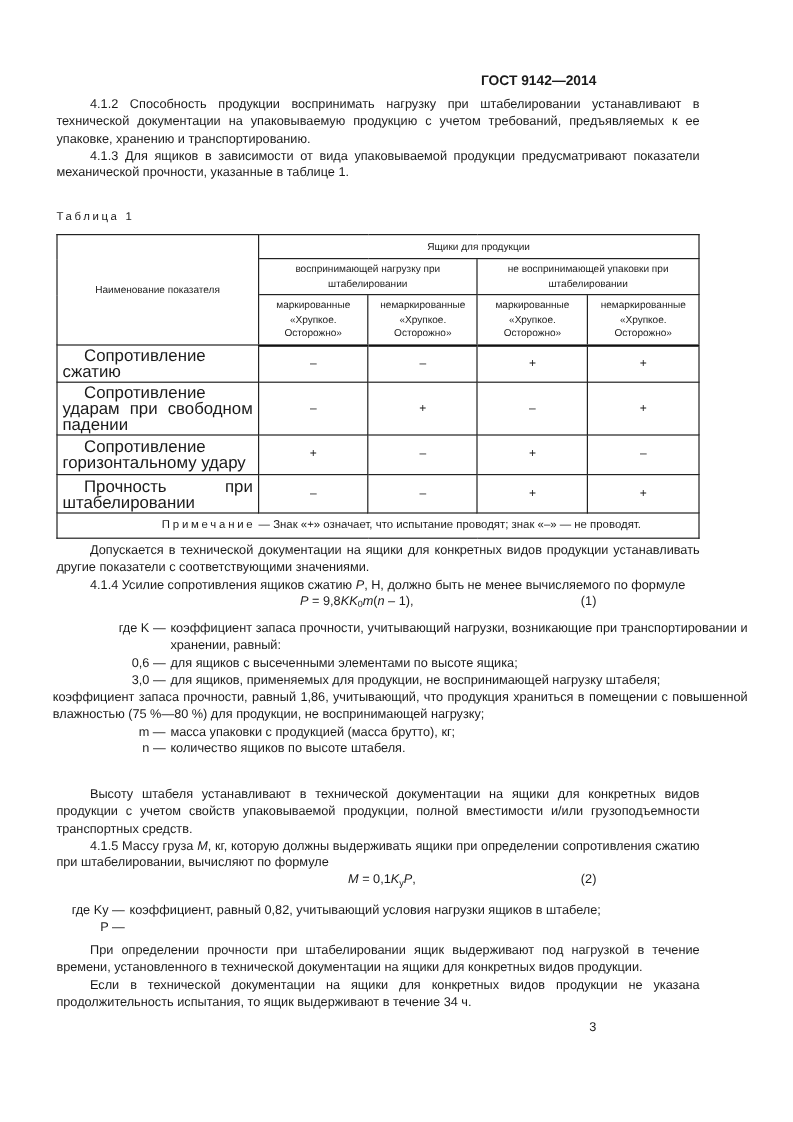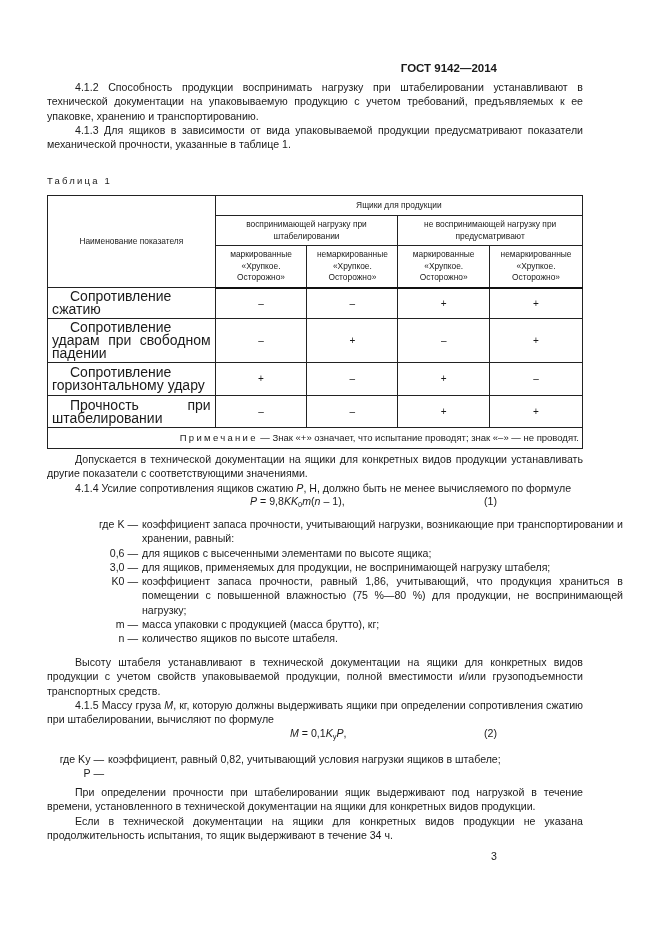--- a/index.html
+++ b/index.html
@@ -10,21 +10,21 @@
   .body { position: absolute; left: 47px; width: 536px; }
   p { margin: 0; line-height: 14.3px; text-align: justify; }
   .ind { text-indent: 28px; }
   .tbl-cap { position: absolute; left: 47px; top: 175px; font-size: 9.5px; letter-spacing: 2.2px; }
   table { position: absolute; left: 47px; top: 195px; width: 536px; border-collapse: collapse; font-size: 8.4px; }
   td { border: 1px solid #222; text-align: center; vertical-align: middle; padding: 0 3px; line-height: 11.5px; }
   td.name { text-align: justify; font-size: 14px; line-height: 13px; padding: 2px 4px; }
   td.name span.i { padding-left: 18px; }
   tr.thick td { border-bottom: 2.5px solid #111; }
   td.sym { font-size: 10px; }
-  td.note { text-align: right; font-size: 9.5px; padding-left: 42px; height: 20px; }
+  td.note { text-align: center; font-size: 9.5px; padding-left: 42px; height: 20px; }
   .sp { letter-spacing: 2.3px; }
   .formula { position: absolute; font-size: 10.6px; }
   .fnum { position: absolute; right: 78px; font-size: 10.6px; }
   i { font-style: italic; }
   sub { font-size: 7.5px; vertical-align: -2px; }
   .defs { position: absolute; left: 47px; width: 536px; }
   .defrow { display: flex; line-height: 14.3px; }
   .defk { width: 98px; flex: none; text-align: right; white-space: pre; }
   .defv { flex: 1; text-align: justify; padding-left: 4px; }
   .pnum { position: absolute; right: 78px; top: 850px; font-size: 10.6px; }
@@ -51,21 +51,21 @@
         <col style="width:92px">
         <col style="width:93px">
     </colgroup>
     <tbody>
         <tr style="height:20px">
       <td rowspan="3">Наименование показателя</td>
       <td colspan="4">Ящики для продукции</td>
     </tr>
     <tr style="height:30px">
       <td colspan="2">воспринимающей нагрузку при штабелировании</td>
-      <td colspan="2">не воспринимающей нагрузку при предусматривают</td>
+      <td colspan="2">не воспринимающей упаковки при штабелировании</td>
     </tr>
     <tr class="thick" style="height:42px">
       <td>маркированные «Хрупкое. Осторожно»</td>
       <td>немаркированные «Хрупкое. Осторожно»</td>
       <td>маркированные «Хрупкое. Осторожно»</td>
       <td>немаркированные «Хрупкое. Осторожно»</td>
     </tr>
     <tr style="height:20px">
       <td class="name"><span class="i">Сопротивление сжатию</span></td>
       <td class="sym">–</td>
@@ -115,21 +115,20 @@
       </div>
     <div class="defrow">
         <span class="defk">0,6 —</span>
         <span class="defv">для ящиков с высеченными элементами по высоте ящика;</span>
       </div>
     <div class="defrow">
         <span class="defk">3,0 —</span>
         <span class="defv">для ящиков, применяемых для продукции, не воспринимающей нагрузку штабеля;</span>
       </div>
     <div class="defrow">
-        <span class="defk">K0 —</span>
         <span class="defv">коэффициент запаса прочности, равный 1,86, учитывающий, что продукция храниться в помещении с повышенной влажностью (75 %—80 %) для продукции, не воспринимающей нагрузку;</span>
       </div>
     <div class="defrow">
         <span class="defk">m —</span>
         <span class="defv">масса упаковки с продукцией (масса брутто), кг;</span>
       </div>
     <div class="defrow">
         <span class="defk">n —</span>
         <span class="defv">количество ящиков по высоте штабеля.</span>
       </div>

